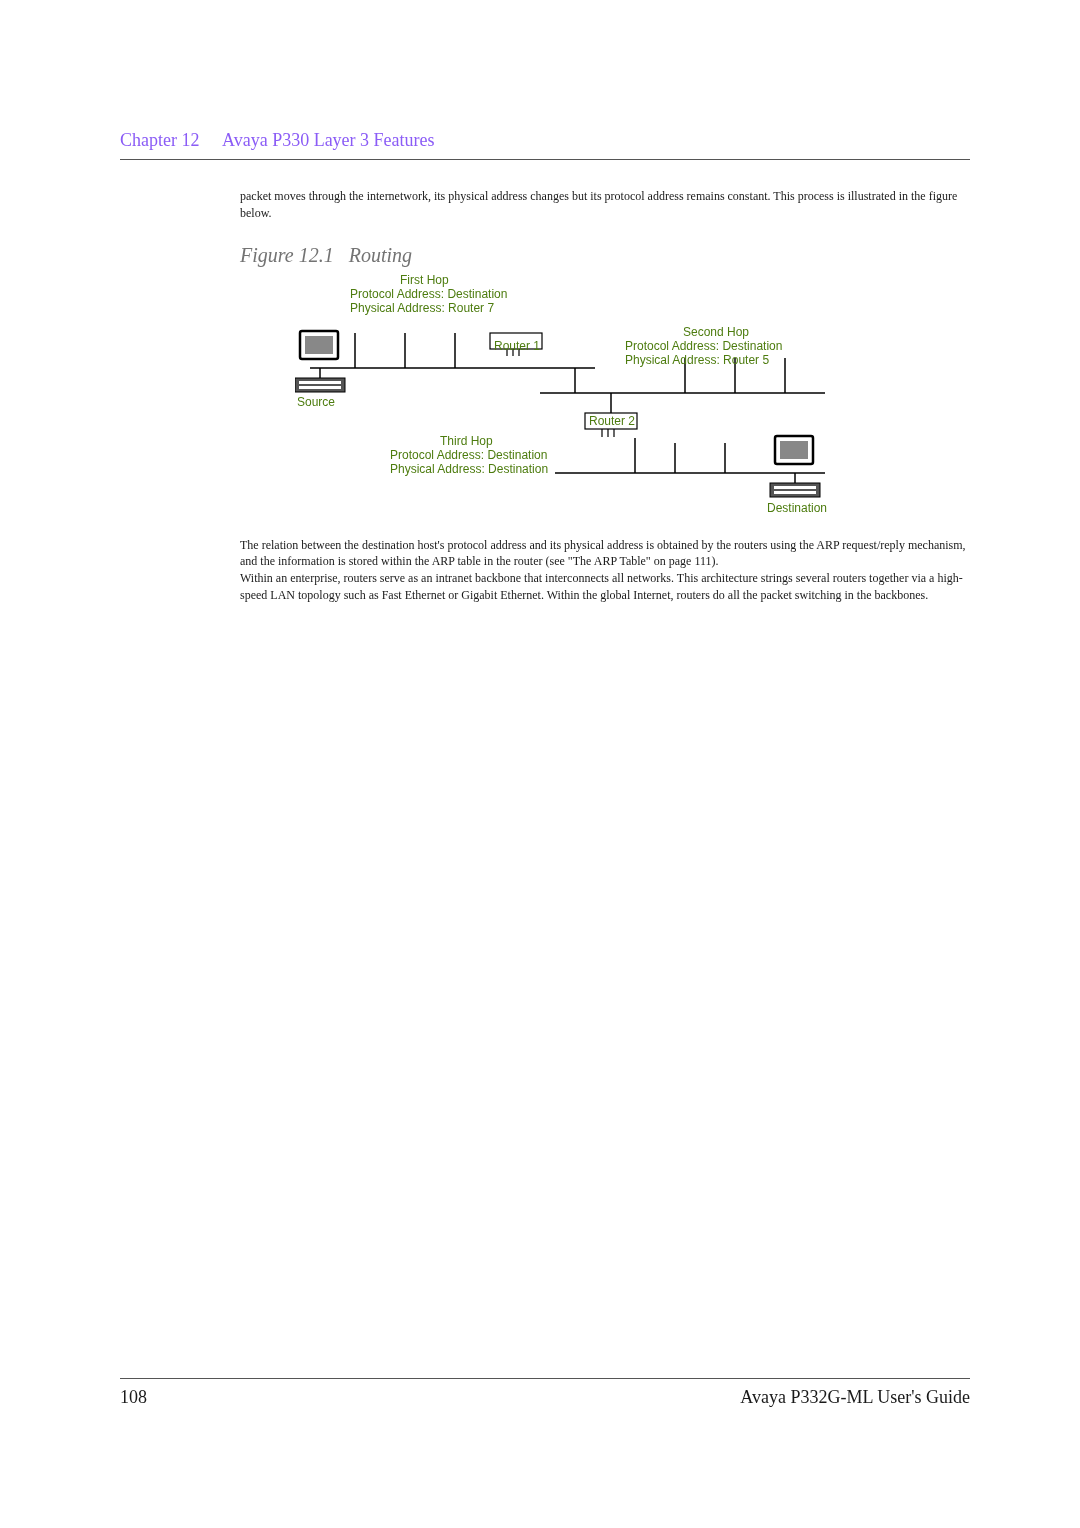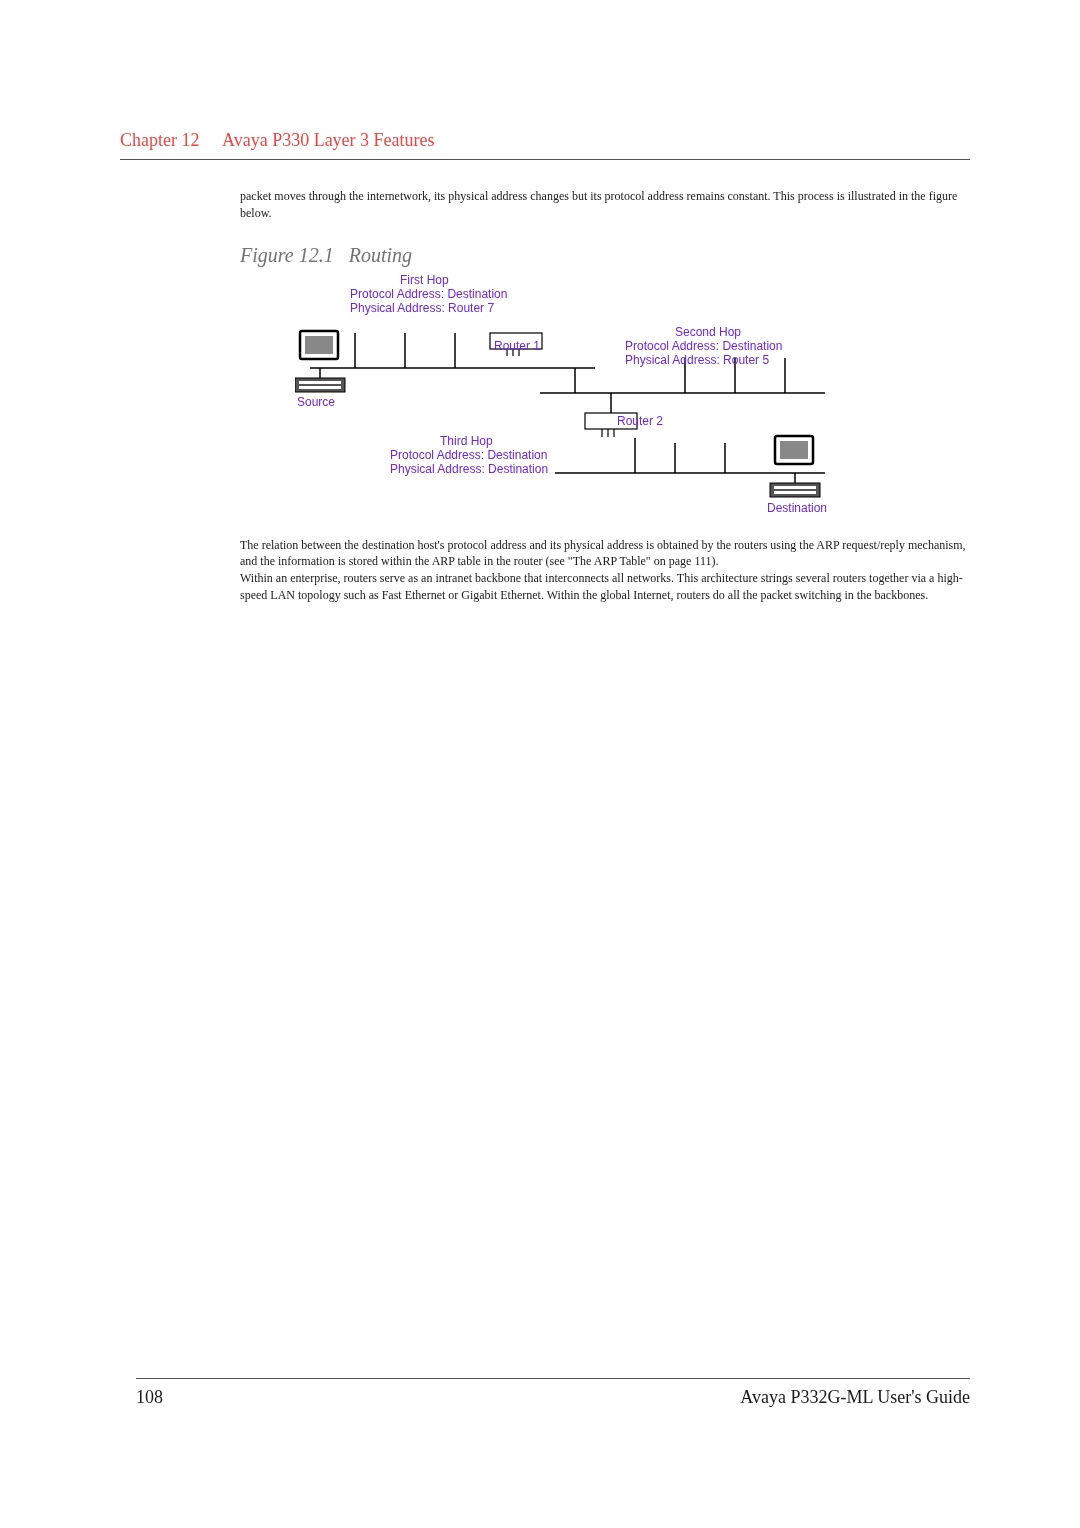--- a/index.html
+++ b/index.html
@@ -13,21 +13,21 @@
       background: #ffffff;
       font-family: "Palatino Linotype", "Book Antiqua", Palatino, serif;
       color: #1a1a1a;
       position: relative;
     }
     .page {
       padding: 130px 110px 0 120px;
     }
     .header-line {
       font-size: 18px;
-      color: #ef4444;
+      color: #8b5cf6;
       border-bottom: 1.5px solid #555;
       padding-bottom: 8px;
       margin-bottom: 28px;
     }
     .body-text {
       font-size: 12px;
       line-height: 1.4;
       margin-left: 120px;
     }
     .body-text p {
@@ -45,38 +45,37 @@
       margin-left: 120px;
       margin-bottom: 14px;
     }
     .diagram {
       margin-left: 55px;
       width: 560px;
       height: 250px;
       position: relative;
       font-family: Arial, Helvetica, sans-serif;
       font-size: 12px;
-      color: #6d28d9;
+      color: #4d7c0f;
     }
     .lbl {
       position: absolute;
       line-height: 1.2;
       white-space: nowrap;
     }
     .footer {
       position: absolute;
       bottom: 120px;
       left: 120px;
       right: 110px;
       border-top: 1.5px solid #555;
       padding-top: 8px;
       display: flex;
       justify-content: space-between;
       font-size: 18px;
-      margin-left: 16px;
     }
   </style>
 </head>
 <body>
 
 <div class="page">
   <div class="header-line">
     <span>Chapter 12</span>&nbsp;&nbsp;&nbsp;&nbsp;&nbsp;<span>Avaya P330 Layer 3 Features</span>
   </div>
 
@@ -147,27 +146,27 @@
         <rect x="479" y="218" width="42" height="3" fill="#fff"></rect>
       </svg>
 
       
       <div class="lbl" style="left:105px; top:0px;">First Hop</div>
       <div class="lbl" style="left:55px; top:14px;">Protocol Address:  Destination</div>
       <div class="lbl" style="left:55px; top:28px;">Physical Address:  Router 7</div>
 
       <div class="lbl" style="left:199px; top:66px;">Router 1</div>
 
-      <div class="lbl" style="left:380px; top:52px;text-align:center;">Second Hop</div>
+      <div class="lbl" style="left:388px; top:52px;text-align:center;">Second Hop</div>
       <div class="lbl" style="left:330px; top:66px;">Protocol Address:  Destination</div>
       <div class="lbl" style="left:330px; top:80px;">Physical Address:  Router 5</div>
 
       <div class="lbl" style="left:2px; top:122px;">Source</div>
 
-      <div class="lbl" style="left:294px; top:141px;margin-left:28px;">Router 2</div>
+      <div class="lbl" style="left:294px; top:141px;">Router 2</div>
 
       <div class="lbl" style="left:145px; top:161px;">Third Hop</div>
       <div class="lbl" style="left:95px; top:175px;">Protocol Address:  Destination</div>
       <div class="lbl" style="left:95px; top:189px;">Physical Address:  Destination</div>
 
       <div class="lbl" style="left:472px; top:228px;">Destination</div>
     </div>
   </div>
 
   <div class="body-text">

